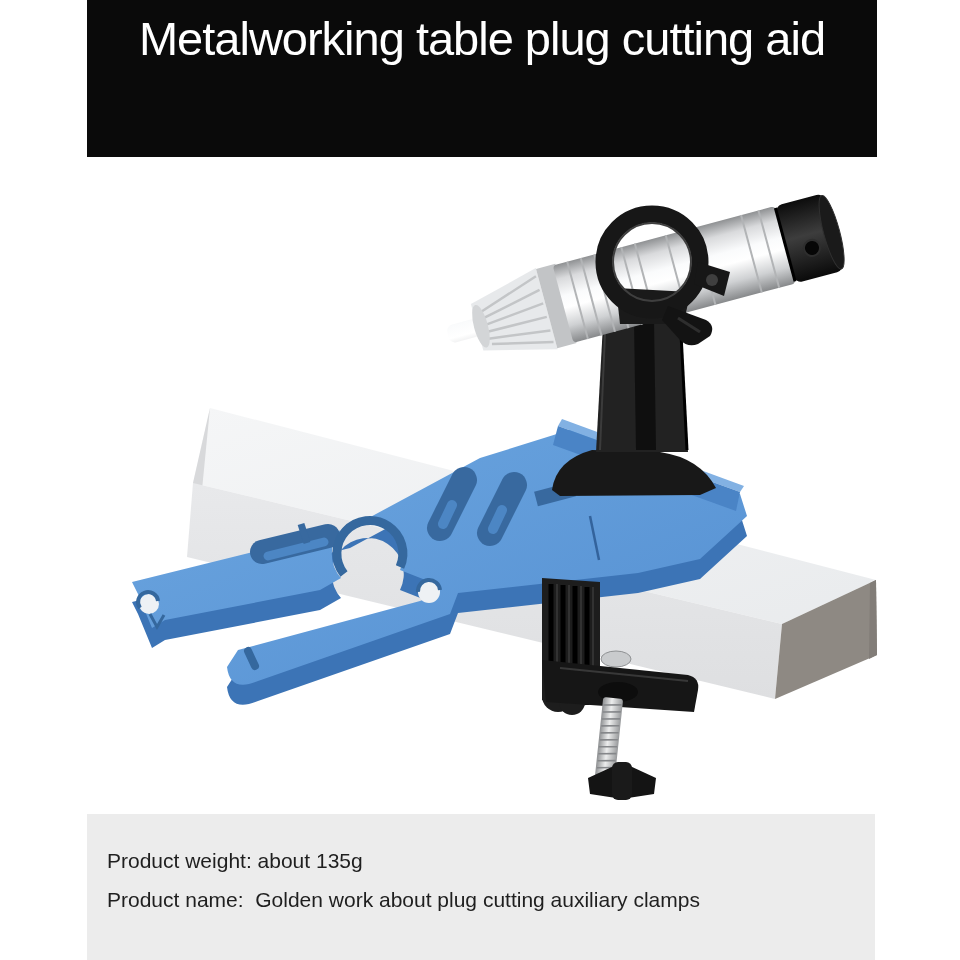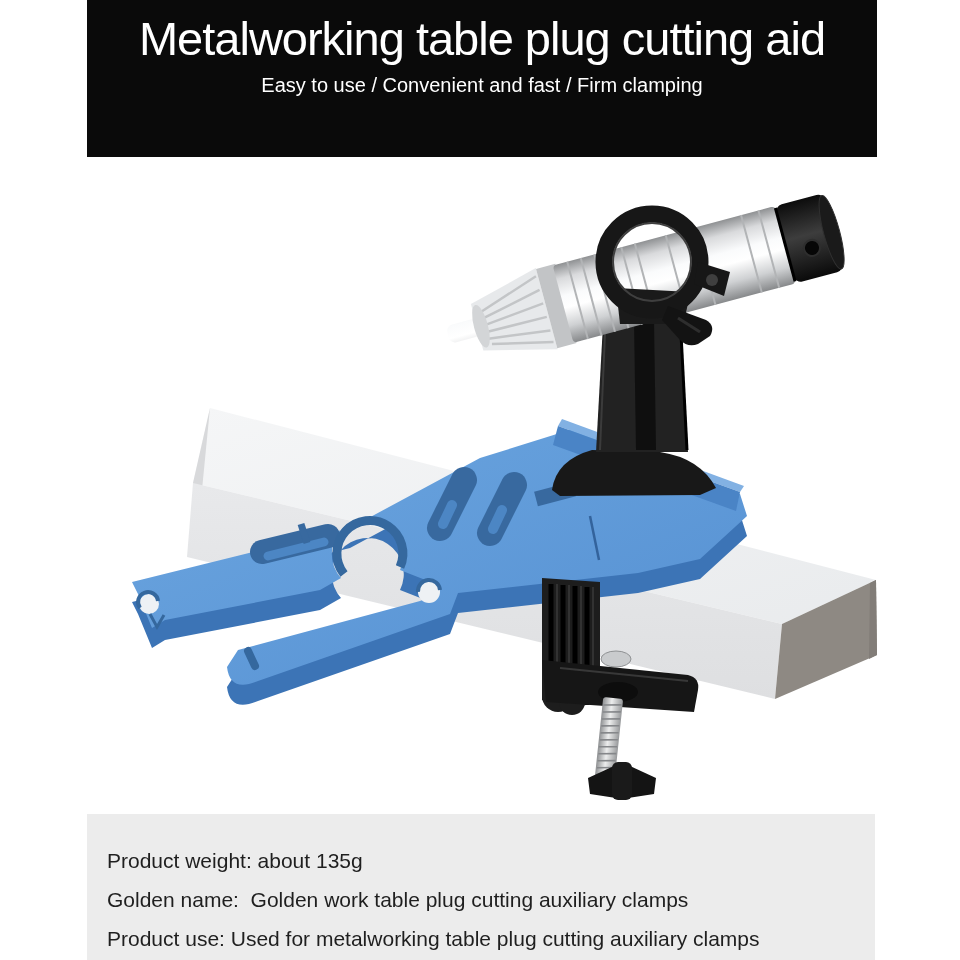--- a/index.html
+++ b/index.html
@@ -43,21 +43,20 @@
     pointer-events:none;
   }
 </style>
 </head>
 <body>
 
 <div class="page">
 
   <header class="banner">
     <h1>Metalworking table plug cutting aid</h1>
-    <p>Easy to use / Convenient and fast / Firm clamping</p>
   </header>
 
   <figure class="photo" role="img" aria-label="Photo of a blue plastic clothespin-shaped cutting jig clamped to the edge of a white table board by a black C-clamp with threaded screw; a silver aluminum rotary handpiece with chuck is held above it in a black ring bracket on a vertical post.">
     <svg width="960" height="960" viewBox="0 0 960 960" xmlns="http://www.w3.org/2000/svg">
       <defs>
         <linearGradient id="gSlabTop" x1="0" y1="0" x2="1" y2="1">
           <stop offset="0" stop-color="#f5f6f7"></stop>
             <stop offset="1" stop-color="#e9ebed"></stop>
         </linearGradient>
         <linearGradient id="gSlabFront" x1="0" y1="0" x2="0" y2="1">
@@ -234,17 +233,16 @@
         </g>
         <path d="M588,778 L614,766 L616,798 L590,794 Z" fill="#141414"></path>
         <path d="M630,766 L656,778 L654,794 L628,798 Z" fill="#141414"></path>
         <rect x="612" y="762" width="20" height="38" rx="6" fill="#1a1a1a"></rect>
       </g>
     </svg>
   </figure>
 
   <section class="info-panel">
     <p>Product weight: about 135g</p>
-    <p>Golden name:  Golden work table plug cutting auxiliary clamps</p>
-    <p>Product use: Used for metalworking table plug cutting auxiliary clamps</p>
+    <p>Product name:  Golden work about plug cutting auxiliary clamps</p>
   </section>
 
 </div>
 
 </body></html>

